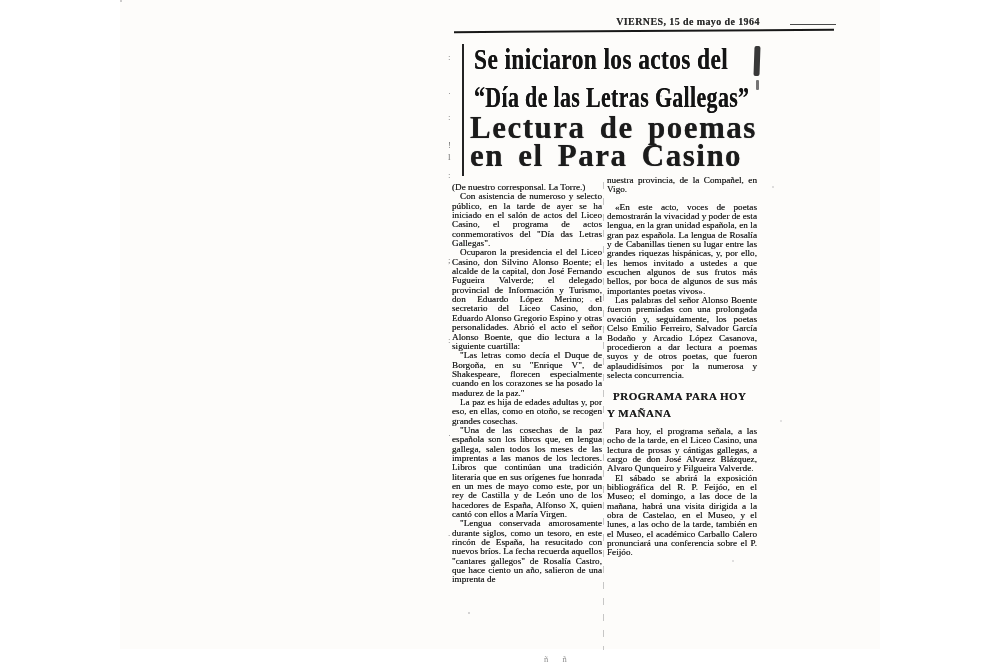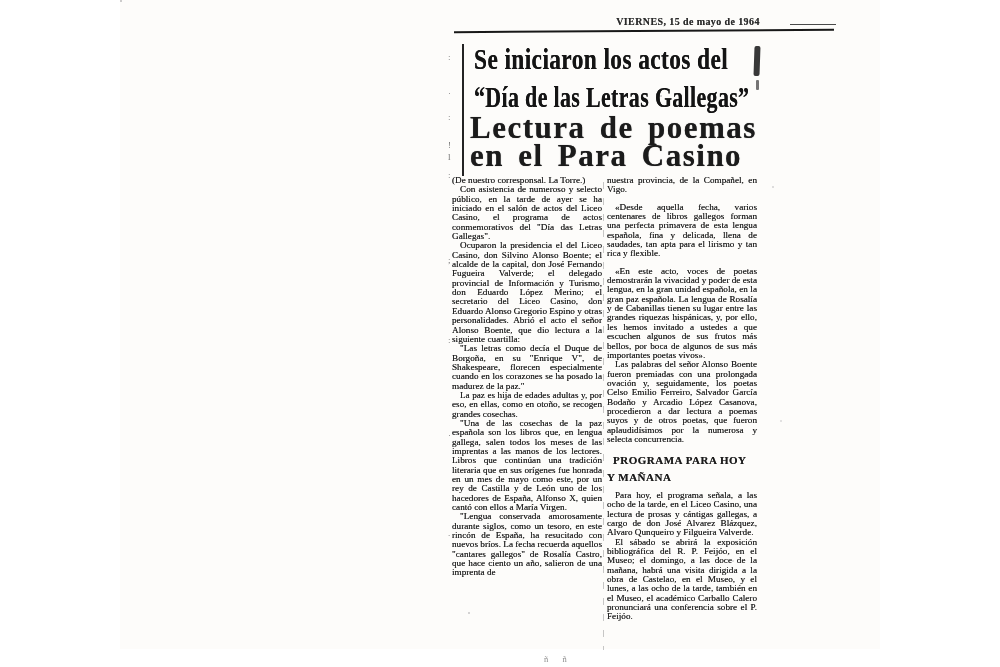--- a/index.html
+++ b/index.html
@@ -47,21 +47,21 @@
     display:block;font-size:31px;line-height:28px;
     letter-spacing:1.5px;word-spacing:5px;text-shadow:0 0 .7px #444;
     white-space:nowrap;
   }
   
   .col{
     position:absolute;top:176px;width:150px;
     font-size:9.2px;line-height:9.35px;text-align:justify;
     color:#1f1f1f;text-shadow:0 0 .35px #555;
   }
-  .col-left{left:332px;}
+  .col-left{left:332px;margin-top:7px;}
   .col-right{left:487px;}
   .col p{margin:0;text-indent:8px;}
   .col p.noindent{text-indent:0;}
   .col p.gap{margin-top:8px;}
   .col-sep{
     position:absolute;left:483px;top:182px;width:1px;height:468px;
     background:repeating-linear-gradient(#9a9a9a 0 7px, transparent 7px 16px);
     opacity:.55;
   }
   .section-header{
@@ -130,21 +130,20 @@
       <p>La paz es hija de edades adultas y, por eso, en ellas, como en otoño, se recogen grandes cosechas.</p>
       <p>"Una de las cosechas de la paz española son los libros que, en lengua gallega, salen todos los meses de las imprentas a las manos de los lectores. Libros que continúan una tradición literaria que en sus orígenes fue honrada en un mes de mayo como este, por un rey de Castilla y de León uno de los hacedores de España, Alfonso X, quien cantó con ellos a María Virgen.</p>
       <p>"Lengua conservada amorosamente durante siglos, como un tesoro, en este rincón de España, ha resucitado con nuevos bríos. La fecha recuerda aquellos "cantares gallegos" de Rosalía Castro, que hace ciento un año, salieron de una imprenta de</p>
     </div>
 
   <div class="col-sep"></div>
 
   <div class="col col-right">
     <div>
         <p class="noindent">nuestra provincia, de la Compañel, en Vigo.</p>
-        <p class="gap">«Desde aquella fecha, varios centenares de libros gallegos forman una perfecta primavera de esta lengua española, fina y delicada, llena de saudades, tan apta para el lirismo y tan rica y flexible.</p>
         <p class="gap">«En este acto, voces de poetas demostrarán la vivacidad y poder de esta lengua, en la gran unidad española, en la gran paz española. La lengua de Rosalía y de Cabanillas tienen su lugar entre las grandes riquezas hispánicas, y, por ello, les hemos invitado a ustedes a que escuchen algunos de sus frutos más bellos, por boca de algunos de sus más importantes poetas vivos».</p>
         <p>Las palabras del señor Alonso Boente fueron premiadas con una prolongada ovación y, seguidamente, los poetas Celso Emilio Ferreiro, Salvador García Bodaño y Arcadio López Casanova, procedieron a dar lectura a poemas suyos y de otros poetas, que fueron aplaudidísimos por la numerosa y selecta concurrencia.</p>
       </div>
     <h3 class="section-header">
       <span class="shd shd1">PROGRAMA PARA HOY</span>
       <span class="shd shd2">Y MAÑANA</span>
     </h3>
     <div>
         <p>Para hoy, el programa señala, a las ocho de la tarde, en el Liceo Casino, una lectura de prosas y cántigas gallegas, a cargo de don José Alvarez Blázquez, Alvaro Qunqueiro y Filgueira Valverde.</p>
         <p>El sábado se abrirá la exposición bibliográfica del R. P. Feijóo, en el Museo; el domingo, a las doce de la mañana, habrá una visita dirigida a la obra de Castelao, en el Museo, y el lunes, a las ocho de la tarde, también en el Museo, el académico Carballo Calero pronunciará una conferencia sobre el P. Feijóo.</p>

